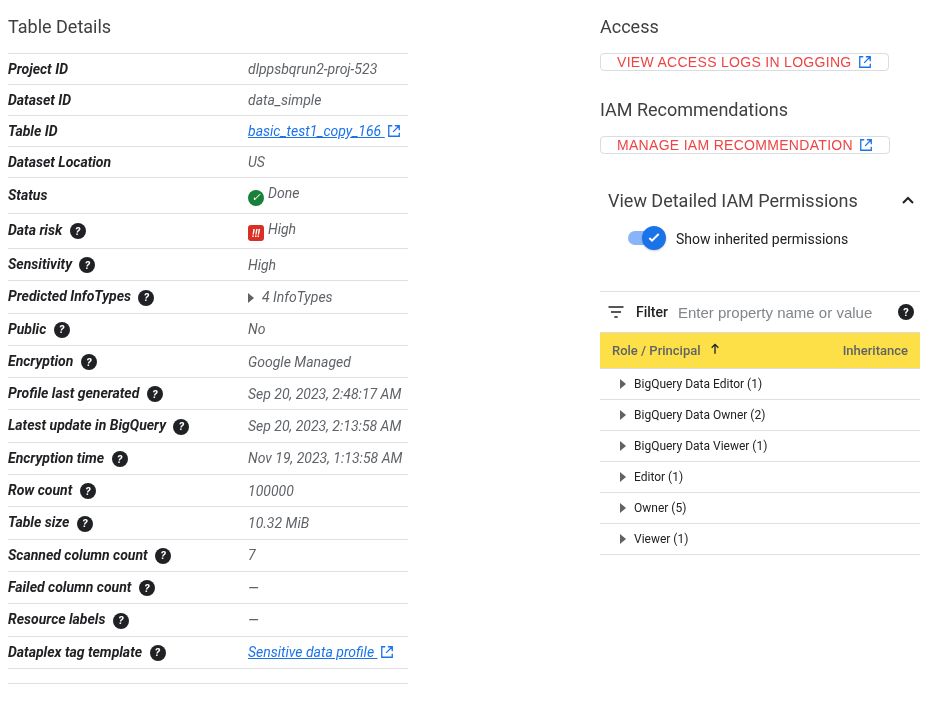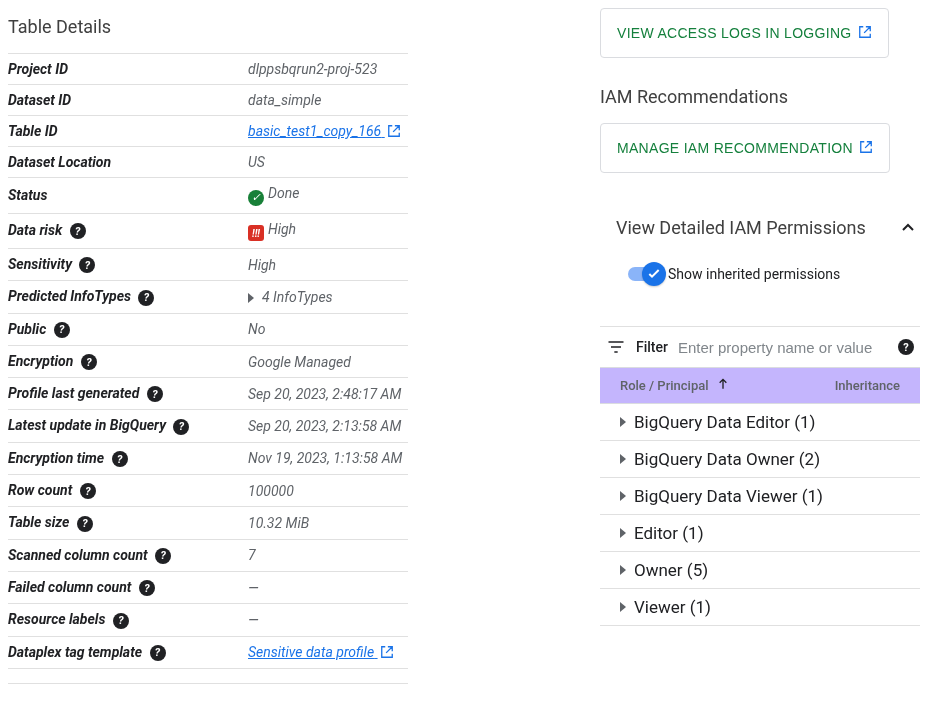--- a/index.html
+++ b/index.html
@@ -89,43 +89,43 @@
       width: 0; height: 0;
       border-top: 5px solid transparent;
       border-bottom: 5px solid transparent;
       border-left: 6px solid #5f6368;
       vertical-align: middle;
       margin-right: 8px;
       cursor: pointer;
     }
     .outline-btn {
       display: inline-flex;
+      align-items: center;
       gap: 6px;
       border: 1px solid #dadce0;
       border-radius: 4px;
       background: #fff;
-      color: #15803d;
+      color: #ef4444;
       font-size: 14px;
       font-weight: 500;
       letter-spacing: 0.3px;
-      padding: 16px 16px;
+      padding: 0 16px;
       cursor: pointer;
       margin-bottom: 20px;
     }
     .iam-header-row {
       display: flex;
       align-items: center;
       justify-content: space-between;
       margin: 8px 0 12px 0;
     }
     .chevron-up-icon svg { display: block; }
     .toggle-row {
       display: flex;
-      align-items: center;
-      gap: 4px;
+      gap: 12px;
       margin: 6px 0 28px 28px;
     }
     .toggle-switch {
       position: relative;
       width: 36px; height: 14px;
       background: #8ab4f8;
       border-radius: 10px;
       cursor: pointer;
     }
     .toggle-switch-thumb {
@@ -154,38 +154,38 @@
       border: none;
       outline: none;
       font-size: 15px;
       color: #5f6368;
       flex: 1;
     }
     .filter-input::placeholder { color: #80868b; }
     .perm-header {
       display: flex;
       align-items: center;
-      background: #c4b5fd;
+      background: #fde047;
       border-top: 1px solid #dadce0;
       border-bottom: 1px solid #dadce0;
-      padding: 8px 20px;
+      padding: 8px 12px;
       font-size: 13px;
       font-weight: 500;
       color: #5f6368;
     }
     .perm-header-role { flex: 1; display: flex; align-items: center; gap: 6px; }
     .sort-arrow {
       display: inline-block;
     }
     .perm-row {
       display: flex;
       align-items: center;
       padding: 8px 12px 8px 20px;
       border-bottom: 1px solid #e0e0e0;
-      font-size: 17px;
+      font-size: 12px;
       cursor: pointer;
     }
     svg.open-svg { stroke: #1a73e8; fill: none; }
   </style>
 </head>
 <body>
 
 <div class="container">
 
   <div class="left-col">
@@ -338,39 +338,40 @@
         <td class="value-cell">
           
         </td>
       </tr>
     </tbody>
       </table>
   </div>
 
   <div class="right-col">
     
+    <h2 class="section-title">Access</h2>
     <button class="outline-btn">
       <span>VIEW ACCESS LOGS IN LOGGING</span>
       <svg class="open-svg" viewBox="0 0 16 16" width="14" height="14">
           <path d="M6 2H2v12h12v-4M9 2h5v5M14 2L7 9" stroke-width="1.5"></path>
         </svg>
     </button>
 
     
     <h2 class="section-title">IAM Recommendations</h2>
     <button class="outline-btn">
       <span>MANAGE IAM RECOMMENDATION</span>
       <svg class="open-svg" viewBox="0 0 16 16" width="14" height="14">
           <path d="M6 2H2v12h12v-4M9 2h5v5M14 2L7 9" stroke-width="1.5"></path>
         </svg>
     </button>
 
     
     <div class="iam-header-row">
-      <h2 class="section-title" style="margin:16px">View Detailed IAM Permissions</h2>
+      <h2 class="section-title" style="margin:8px">View Detailed IAM Permissions</h2>
       <span class="chevron-up-icon">
         <svg viewBox="0 0 24 24" width="24" height="24">
             <path d="M7 14l5-5 5 5" fill="none" stroke="#202124" stroke-width="2"></path>
           </svg>
       </span>
     </div>
 
     <div class="toggle-row">
       <div class="toggle-switch">
         <div class="toggle-switch-thumb">

